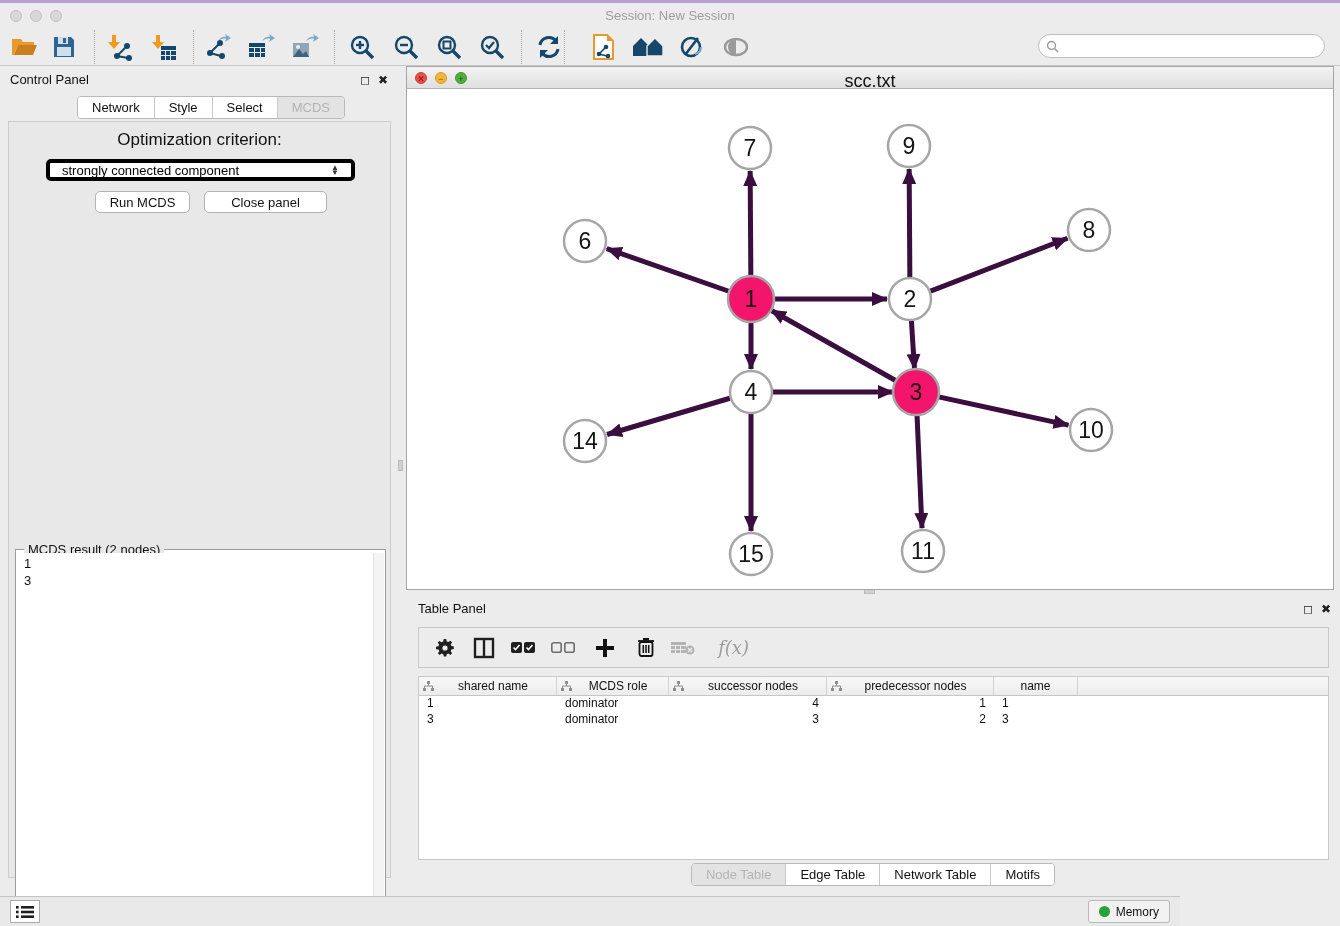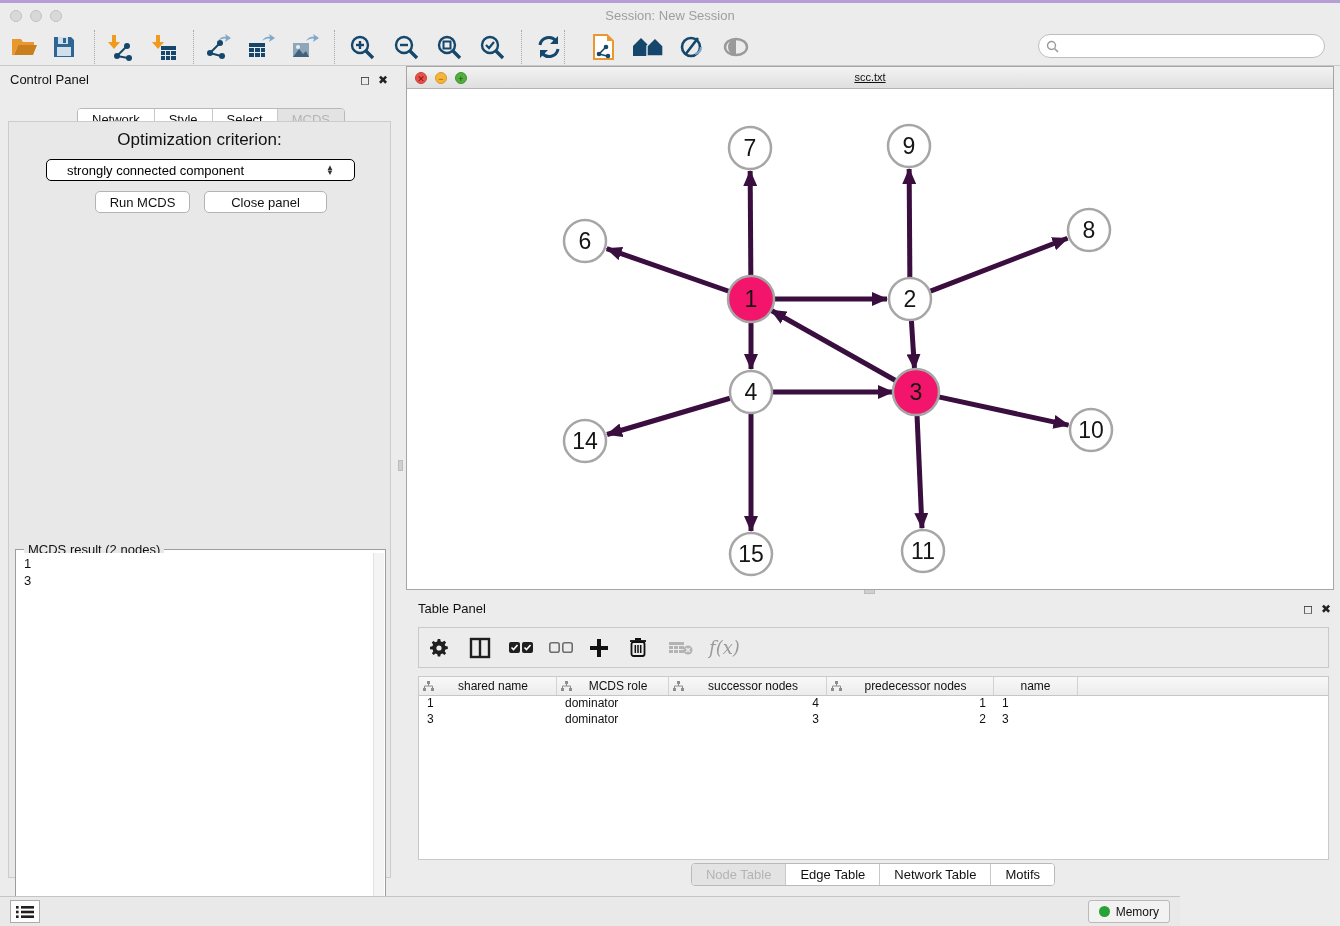--- a/index.html
+++ b/index.html
@@ -22,40 +22,40 @@
   
   #control-panel { left:0; top:66px; width:394px; height:830px; }
   #cp-header { position:absolute; left:10px; top:6px; font-size:13px; color:#111; }
   .panel-float, .panel-close { position:absolute; top:7px; font-size:12px; color:#222; cursor:default; }
   .seg-group { position:absolute; display:flex; border:1px solid #b9b9b9; border-radius:4px; overflow:hidden; background:#fff; }
   .seg { font-size:13px; color:#111; background:#fff; padding:3px 14px; border-right:1px solid #c9c9c9; white-space:nowrap; }
   .seg:last-child { border-right:none; }
   .seg.active { background:#e3e3e3; color:#b4b4b4; }
   #cp-body { position:absolute; left:8px; top:55px; width:383px; height:757px; background:#e8e8e8; border:1px solid #cccccc; }
   #opt-label { position:absolute; left:0; top:8px; width:100%; text-align:center; font-size:17px; color:#111; }
-  #criterion-select { position:absolute; left:37px; top:37px; width:309px; height:22px; background:#fff; border:1px solid #000000; border-radius:5px; font-size:13px; display:flex; align-items:center; padding:0 20px; }
+  #criterion-select { position:absolute; left:37px; top:37px; width:309px; height:22px; background:#fff; border:4px solid #000000; border-radius:5px; font-size:13px; display:flex; align-items:center; padding:0 12px; }
   #criterion-select .stepper { margin-left:auto; display:flex; flex-direction:column; line-height:5px; font-size:8px; color:#333; }
   .cp-btn { position:absolute; top:69px; height:22px; background:#fff; border:1px solid #b3b3b3; border-radius:5px; font-size:13px; color:#111; display:flex; align-items:center; justify-content:center; }
   #mcds-group { position:absolute; left:6px; top:427px; width:371px; height:379px; border:1px solid #9d9d9d; background:#fff; }
   #mcds-group-title { position:absolute; left:8px; top:-8px; background:#e8e8e8; padding:0 4px; font-size:13px; color:#111;text-align:right; }
   #mcds-text { position:absolute; left:1px; top:3px; right:12px; bottom:1px; background:#fff; font-size:13px; line-height:17px; padding:2px 0 0 7px; color:#111; }
   #mcds-scroll { position:absolute; right:1px; top:3px; width:11px; bottom:1px; background:#f4f4f4; border-left:1px solid #e2e2e2; }
 
   
   #net-window { left:406px; top:66px; width:928px; height:524px; background:#fff; border:1px solid #a5a5a5; }
   #net-titlebar { position:absolute; left:0; top:0; width:100%; height:22px; background:linear-gradient(#f3f3f3,#dfdfdf); border-bottom:1px solid #b3b3b3; }
-  #net-title { position:absolute; width:100%; text-align:center; top:4px; font-size:11px; color:#111;text-decoration:underline; }
+  #net-title { position:absolute; width:100%; text-align:center; top:4px; font-size:18px; color:#111; }
   .tl { position:absolute; top:5px; width:12px; height:12px; border-radius:50%; font-size:9px; line-height:12px; text-align:center; color:#5d3a00; }
   #net-canvas { position:absolute; left:0; top:22px; }
 
   
   #table-panel { left:406px; top:597px; width:934px; height:292px; }
   #tp-header { position:absolute; left:12px; top:4px; font-size:13px; color:#111; }
   #tp-toolbar { position:absolute; left:12px; top:30px; width:911px; height:41px; background:#ececec; border:1px solid #c9c9c9; display:flex; align-items:center; gap:14px; padding-left:10px; }
-  .tp-ico { display:flex; align-items:center; justify-content:flex-start; width:26px; height:26px; }
+  .tp-ico { display:flex; align-items:center; justify-content:flex-end; width:26px; height:26px; }
   #fx-label { font-family:"DejaVu Serif", serif; font-style:italic; font-size:18px; color:#9b9b9b; }
   #data-table { position:absolute; left:12px; top:79px; width:911px; height:184px; background:#fff; border:1px solid #c9c9c9; overflow:hidden; }
   #thead { display:flex; height:19px; background:linear-gradient(#f8f8f8,#ececec); border-bottom:1px solid #c6c6c6; }
   .th { display:flex; align-items:center; font-size:12px; color:#111; border-right:1px solid #d2d2d2; padding:0 4px; position:relative; }
   .th .lbl { flex:1; text-align:center; }
   .trow { display:flex; height:16px; font-size:12px; color:#111; }
   .td { padding:0 8px; overflow:hidden; white-space:nowrap; }
   #tp-tabs-row { position:absolute; left:0; top:266px; width:934px; display:flex; justify-content:center; }
 
   
@@ -236,21 +236,21 @@
         <line x1="8.5" y1="8.5" x2="12" y2="12" stroke="#9a9a9a" stroke-width="1.6"></line>
       </svg>
     <input placeholder="" style="">
   </div>
 </div>
 
 <div id="control-panel" class="abs">
   <div id="cp-header">Control Panel</div>
   <span class="panel-float" style="left:360px">◻</span>
   <span class="panel-close" style="left:378px">✖</span>
-  <div class="seg-group" style="left:77px; top:42px" id="cp-tabs">
+  <div class="seg-group" style="left:77px; top:30px" id="cp-tabs">
       <div class="seg">Network</div>
       <div class="seg">Style</div>
       <div class="seg">Select</div>
       <div class="seg active">MCDS</div>
     </div>
   <div id="cp-body">
     <div id="opt-label">Optimization criterion:</div>
     <div id="criterion-select">
       <span>strongly connected component</span>
       <span class="stepper">

